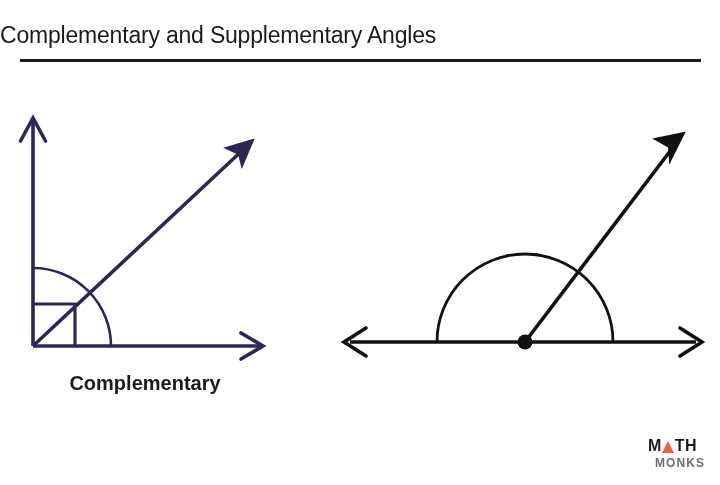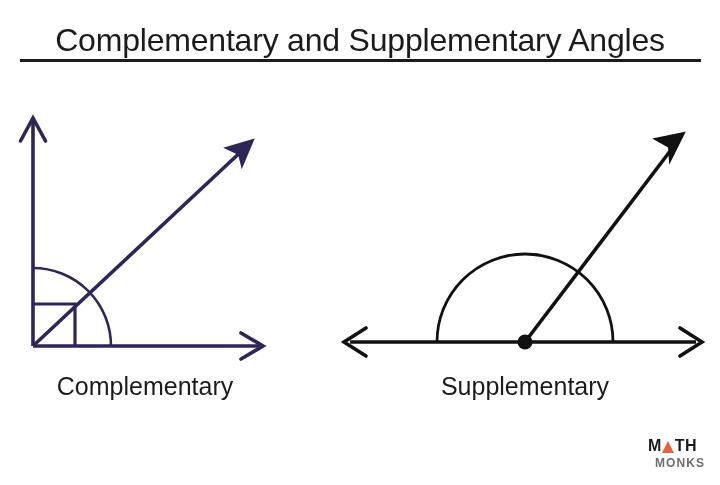--- a/index.html
+++ b/index.html
@@ -23,22 +23,21 @@
     height: 485px;
     background: #ffffff;
   }
 
   
   #title {
     position: absolute;
     left: 0;
     top: 22px;
     width: 720px;
-    text-align: center;
-    font-size: 32px;
+    font-size: 23px;
     font-weight: 400;
     letter-spacing: -0.2px;
     color: #1b1b1b;
     white-space: nowrap;
   }
   #title-rule {
     position: absolute;
     left: 20px;
     top: 59px;
     width: 681px;
@@ -59,22 +58,22 @@
     left: 0;
     top: 0;
     width: 720px;
     height: 485px;
     overflow: visible;
   }
 
   
   .caption {
     position: absolute;
-    font-size: 25px;
-    font-weight: 400;
+    font-size: 20px;
+    font-weight: 700;
     color: #1b1b1b;
     white-space: nowrap;
     text-align: center;
   }
   #caption-left {
     left: 0px;
     top: 372px;
     width: 290px;
   }
   #caption-right {
@@ -174,21 +173,20 @@
 
         <path d="M 684 133 L 655 139 L 669 147 L 670 161 Z" fill="#111111" stroke="#111111" stroke-width="2" stroke-linejoin="miter"></path>
 
         <circle cx="525" cy="342" r="7.5" fill="#111111" stroke="none"></circle>
       </g>
     </svg>
   </div>
 
   <div class="caption" id="caption-left">Complementary</div>
 
-  <div class="caption" id="caption-right">Supplementary</div>
 
   <div id="logo">
     <div id="logo-word">
       <span>M</span>
       <span id="logo-tri"></span>
       <span>TH</span>
     </div>
     <div id="logo-sub">MONKS</div>
   </div>
 

